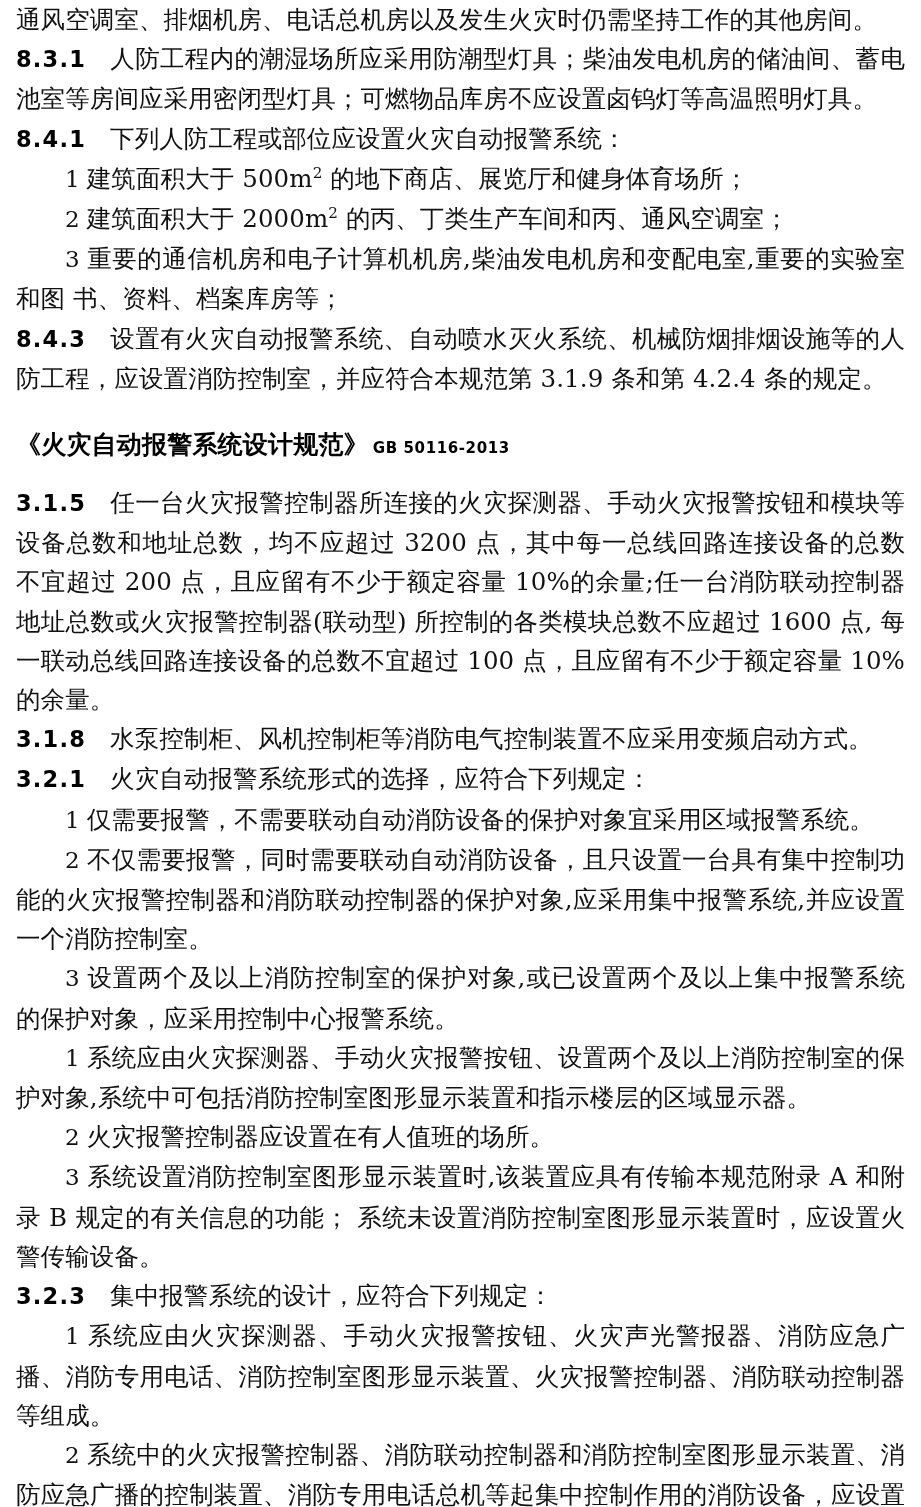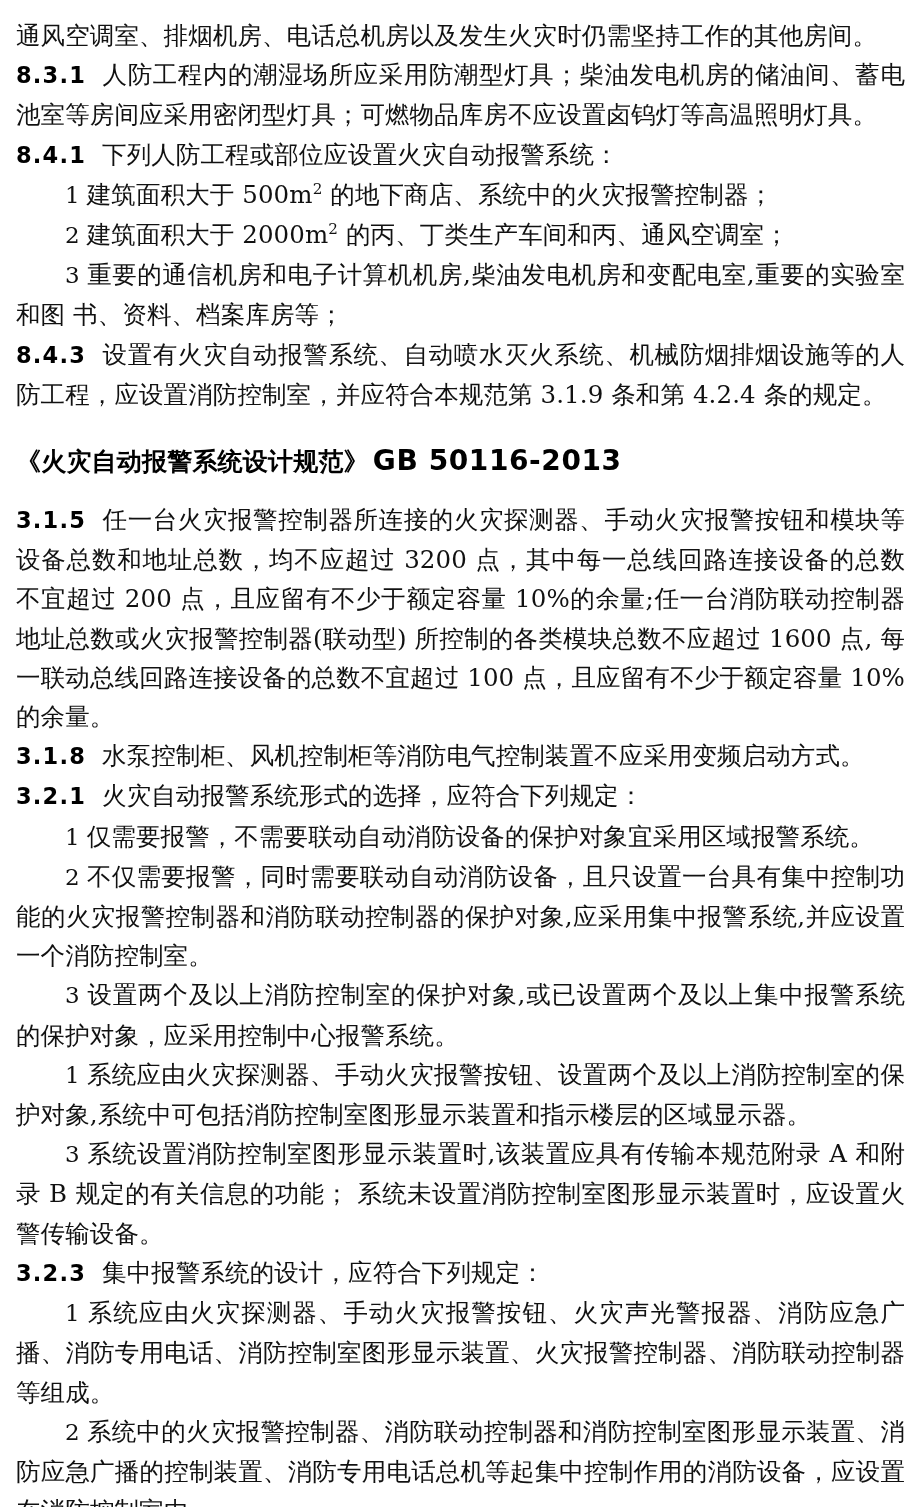--- a/index.html
+++ b/index.html
@@ -14,21 +14,21 @@
     overflow: hidden;
     font-family: "DejaVu Serif", "Liberation Serif", serif;
     color: #1a1a1a;
   }
 
   #page {
     position: relative;
     width: 921px;
     height: 1507px;
     box-sizing: border-box;
-    padding: 16px 16px;
+    padding: 0 16px;
   }
 
   
   .para {
     font-family: "DejaVu Serif", "Liberation Serif", serif;
     font-size: 24.5px;
     line-height: 39.2px;
     text-align: justify;
     text-justify: inter-character;
     color: #111111;
@@ -46,21 +46,21 @@
   .para.cont {            
     text-indent: 0;
   }
 
   
   .cnum {
     font-family: "DejaVu Sans", "Liberation Sans", sans-serif;
     font-weight: 700;
     font-size: 22.5px;
     letter-spacing: 1.2px;
-    margin-right: 16px;
+    margin-right: 24px;
     color: #000000;
   }
 
   
   .inum {
     font-family: "DejaVu Serif", "Liberation Serif", serif;
     font-size: 23px;
     margin-right: 7px;
   }
 
@@ -76,21 +76,21 @@
     font-weight: 700;
     font-size: 25px;
     color: #000000;
     margin: 0;
     letter-spacing: 0.2px;
     white-space: nowrap;
   }
   .std-heading .code {
     font-family: "DejaVu Sans", "Liberation Sans", sans-serif;
     font-weight: 700;
-    font-size: 28px;
+    font-size: 15px;
     letter-spacing: 0.6px;
     margin-left: 4px;
   }
   .gap-md { height: 22px; }
   .gap-lg { height: 30px; }
 
   
   .footer {
     position: absolute;
     left: 0;
@@ -183,21 +183,21 @@
 <body>
 
 <div id="page">
 
   <p class="para cont">通风空调室、排烟机房、电话总机房以及发生火灾时仍需坚持工作的其他房间。</p>
 
   <p class="para lead"><span class="cnum">8.3.1</span><span>人防工程内的潮湿场所应采用防潮型灯具；柴油发电机房的储油间、蓄电池室等房间应采用密闭型灯具；可燃物品库房不应设置卤钨灯等高温照明灯具。</span></p>
 
   <p class="para lead"><span class="cnum">8.4.1</span><span>下列人防工程或部位应设置火灾自动报警系统：</span></p>
 
-  <p class="para item"><span class="inum">1</span><span>建筑面积大于 500m</span><sup class="sq">2</sup><span> 的地下商店、系统中的火灾报警控制器；</span></p>
+  <p class="para item"><span class="inum">1</span><span>建筑面积大于 500m</span><sup class="sq">2</sup><span> 的地下商店、展览厅和健身体育场所；</span></p>
 
   <p class="para item"><span class="inum">2</span><span>建筑面积大于 2000m</span><sup class="sq">2</sup><span> 的丙、丁类生产车间和丙、通风空调室；</span></p>
 
   <p class="para item"><span class="inum">3</span><span>重要的通信机房和电子计算机机房,柴油发电机房和变配电室,重要的实验室和图 书、资料、档案库房等；</span></p>
 
   <p class="para lead"><span class="cnum">8.4.3</span><span>设置有火灾自动报警系统、自动喷水灭火系统、机械防烟排烟设施等的人防工程，应设置消防控制室，并应符合本规范第 3.1.9 条和第 4.2.4 条的规定。</span></p>
 
   <div class="gap-lg"></div>
 
   <h2 class="std-heading"><span>《火灾自动报警系统设计规范》</span><span class="code">GB 50116-2013</span></h2>
@@ -212,20 +212,21 @@
 
   <p class="para item"><span class="inum">1</span><span>仅需要报警，不需要联动自动消防设备的保护对象宜采用区域报警系统。</span></p>
 
   <p class="para item"><span class="inum">2</span><span>不仅需要报警，同时需要联动自动消防设备，且只设置一台具有集中控制功能的火灾报警控制器和消防联动控制器的保护对象,应采用集中报警系统,并应设置一个消防控制室。</span></p>
 
   <p class="para item"><span class="inum">3</span><span>设置两个及以上消防控制室的保护对象,或已设置两个及以上集中报警系统的保护对象，应采用控制中心报警系统。</span></p>
 
 
   <p class="para item"><span class="inum">1</span><span>系统应由火灾探测器、手动火灾报警按钮、设置两个及以上消防控制室的保护对象,系统中可包括消防控制室图形显示装置和指示楼层的区域显示器。</span></p>
 
+  <p class="para item"><span class="inum">2</span><span>火灾报警控制器应设置在有人值班的场所。</span></p>
 
   <p class="para item"><span class="inum">3</span><span>系统设置消防控制室图形显示装置时,该装置应具有传输本规范附录 A 和附录 B 规定的有关信息的功能； 系统未设置消防控制室图形显示装置时，应设置火警传输设备。</span></p>
 
   <p class="para lead"><span class="cnum">3.2.3</span><span>集中报警系统的设计，应符合下列规定：</span></p>
 
   <p class="para item"><span class="inum">1</span><span>系统应由火灾探测器、手动火灾报警按钮、火灾声光警报器、消防应急广播、消防专用电话、消防控制室图形显示装置、火灾报警控制器、消防联动控制器等组成。</span></p>
 
   <p class="para item"><span class="inum">2</span><span>系统中的火灾报警控制器、消防联动控制器和消防控制室图形显示装置、消防应急广播的控制装置、消防专用电话总机等起集中控制作用的消防设备，应设置在消防控制室内。</span></p>
 
 

